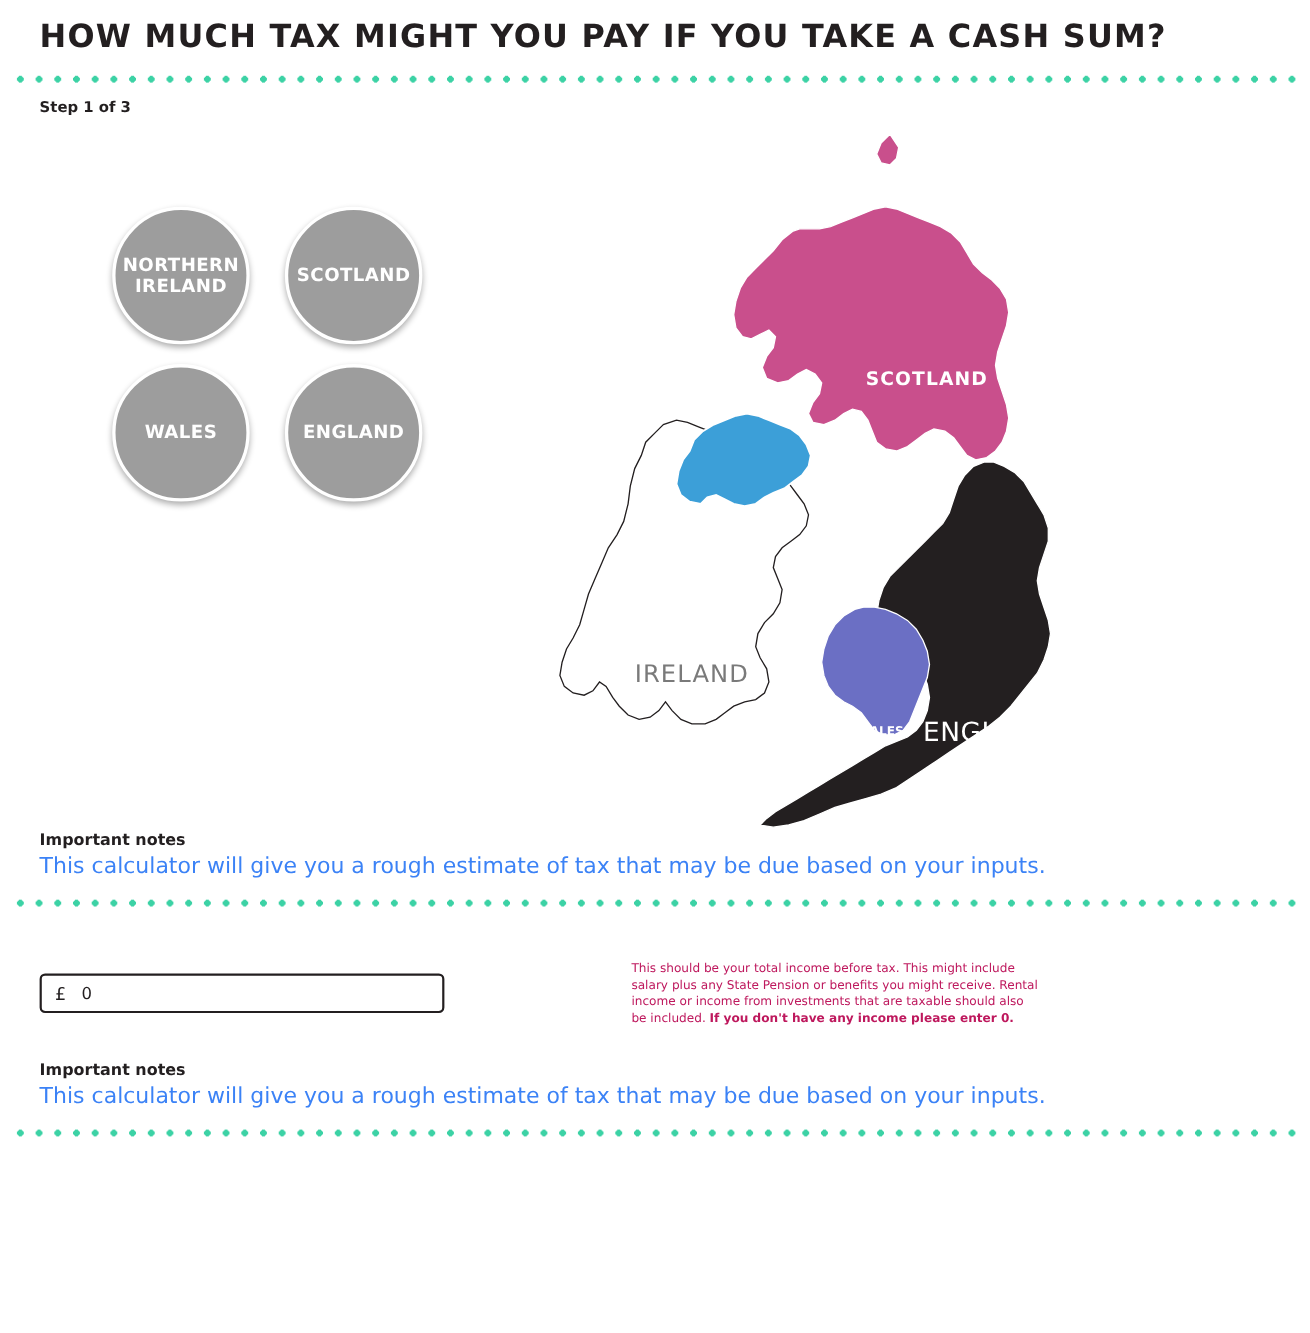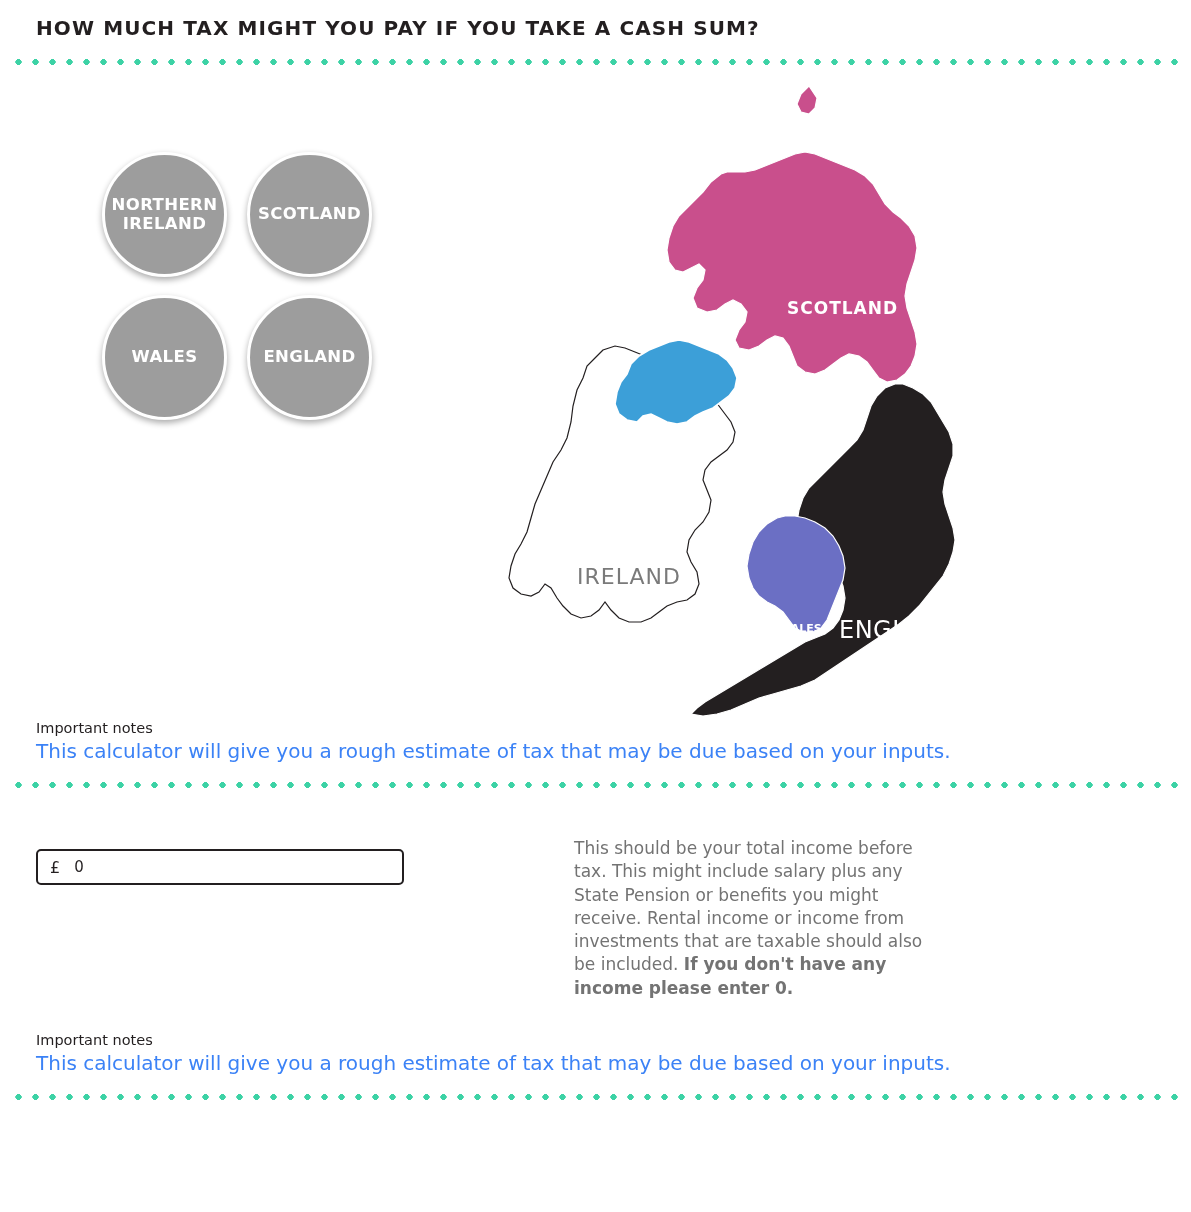--- a/index.html
+++ b/index.html
@@ -10,21 +10,21 @@
   }
   body {
     width: 1191px;
     min-height: 1212px;
     position: relative;
     overflow: hidden;
   }
 
   
   .page-title {
-    font-size: 20px;
+    font-size: 29px;
     font-weight: bold;
     letter-spacing: 1.1px;
     color: #231f20;
     padding: 16px 0 0 36px;
     margin: 0;
     text-transform: uppercase;
     font-family: "DejaVu Sans", "Liberation Sans", sans-serif;
   }
 
   
@@ -54,21 +54,21 @@
   }
 
   
   .step1-body { position: relative; height: 640px; }
 
   .region-buttons {
     position: absolute;
     top: 72px; left: 66px;
     width: 330px;
   }
-  .region-row { display: flex; gap: 20px; margin-bottom: 18px; }
+  .region-row { display: flex; gap: 32px; margin-bottom: 18px; }
   .region-btn {
     width: 125px; height: 125px;
     border-radius: 50%;
     background: #9d9d9d;
     border: 3px solid #ffffff;
     box-shadow: 0 3px 6px rgba(0,0,0,0.33);
     color: #ffffff;
     font-size: 16.5px;
     font-weight: bold;
     letter-spacing: .4px;
@@ -89,21 +89,21 @@
   }
   .map-wrap svg { width: 100%; height: 100%; display: block; }
 
   
   .map-label { font-family: "DejaVu Sans", "Liberation Sans", sans-serif; }
 
   
   .notes { padding: 0 36px; }
   .notes-title {
     font-size: 14.5px;
-    font-weight: normal;
+    font-weight: bold;
     color: #231f20;
     margin: 0 0 3px 0;
   }
   .notes-text {
     font-size: 20px;
     color: #3b82f6;
     margin: 0;
   }
 
   
@@ -130,37 +130,38 @@
     border: none;
     outline: none;
     font-size: 15px;
     color: #231f20;
     font-family: "DejaVu Sans", "Liberation Sans", sans-serif;
     width: 100%;
     background: transparent;
   }
   .income-help {
     width: 372px;
-    font-size: 17px;
+    font-size: 11px;
     line-height: 1.37;
-    color: #737373;
+    color: #be185d;
     margin-top: -12px;
   }
   .income-help b { font-weight: bold; }
 
   .spacer-sm { height: 32px; }
 </style>
 </head>
 <body>
 
 <h1 class="page-title">How much tax might you pay if you take a cash sum?</h1>
 
 <div class="dotted-rule"></div>
 
 <section class="step">
+  <p class="step-label">Step 1 of 3</p>
 
   <div class="step1-body">
 
     <div class="region-buttons">
       <div class="region-row">
         <div class="region-btn">NORTHERN IRELAND</div>
         <div class="region-btn">SCOTLAND</div>
       </div>
       <div class="region-row">
         <div class="region-btn">WALES</div>

